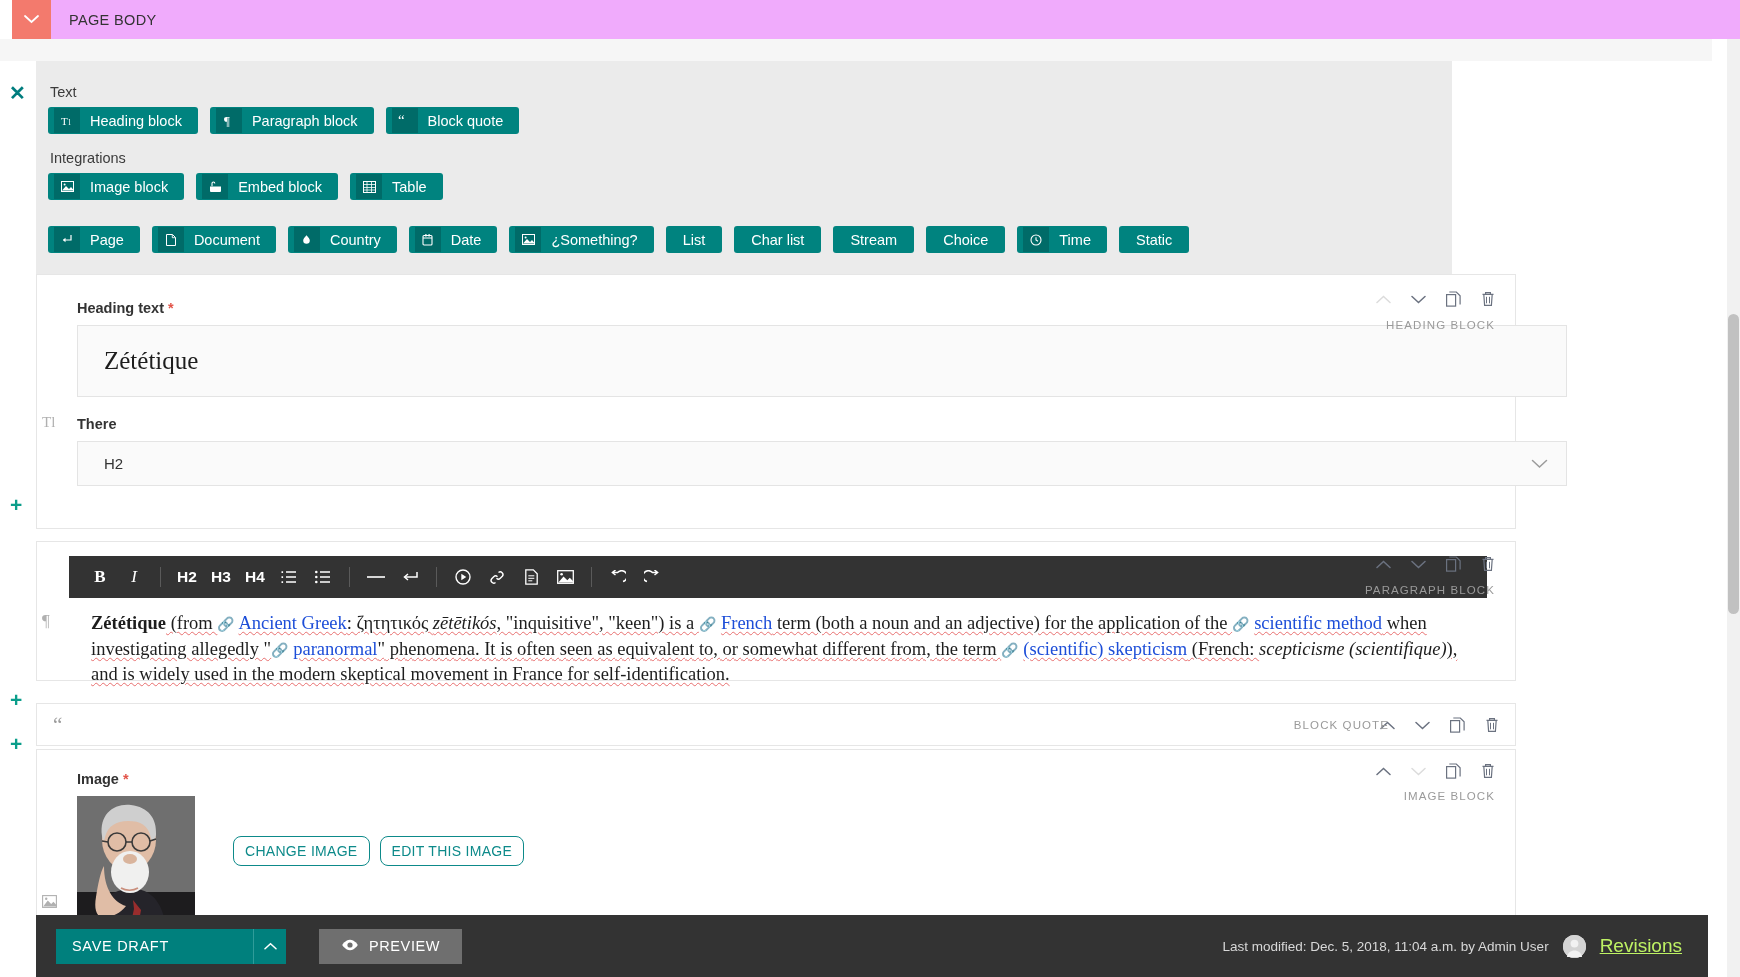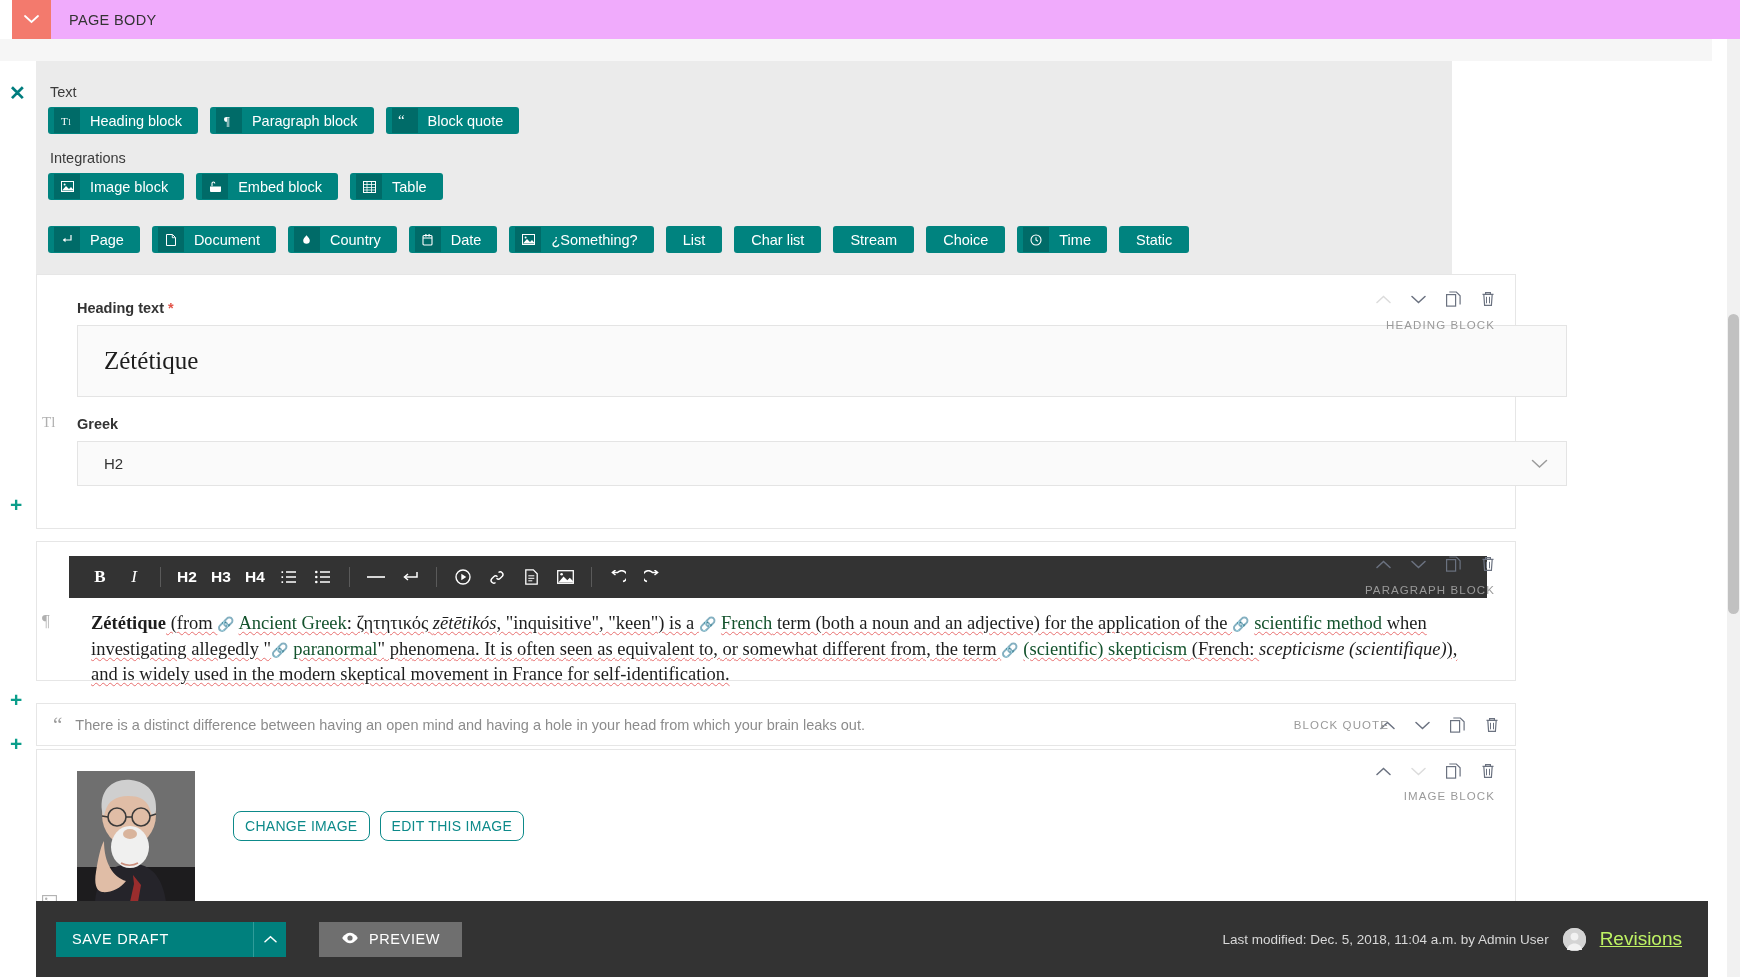--- a/index.html
+++ b/index.html
@@ -130,21 +130,21 @@
     font-size: 17px; font-family: "Liberation Serif", serif;
   }
   .rt-btn.sans { font-family: "Liberation Sans", sans-serif; font-weight: 700; font-size: 15.5px; }
   .rt-sep { width: 1px; height: 20px; background: #5a5a5a; margin: 0 9px; }
 
   .rt-body {
     padding: 13px 22px 14px 22px;
     font-family: "Liberation Serif", serif;
     font-size: 18.5px; line-height: 1.38; color: #1d1d1d;
   }
-  .lnk { color: #14532d; }
+  .lnk { color: #1d4ed8; }
   .sp { text-decoration: underline; text-decoration-color: #e86f6f;
         text-decoration-style: wavy; text-decoration-thickness: 1px;
         text-underline-offset: 2px; }
   .chain { color: #0d8a8a; font-size: 14px; }
 
   
   .bq-row {
     display: flex; align-items: center; height: 42px; padding: 0 16px;
   }
   .bq-text {
@@ -159,21 +159,21 @@
   }
   .outline-btn {
     border: 1px solid #0d8a8a; color: #0d8a8a; background: #fff;
     font-size: 14px; letter-spacing: .3px;
     padding: 6px 11px; cursor: pointer; border-radius: 8px;
     font-family: "Liberation Sans", sans-serif;
   }
 
   
   .footer {
-    position: absolute; bottom: 0; left: 36px; width: 1672px; height: 76px;
+    position: absolute; bottom: 0; left: 36px; width: 1672px; height: 62px;
     background: #333; display: flex; align-items: center;
     padding: 0 26px 0 20px;
   }
   .save-group { display: flex; height: 35px; }
   .save-btn {
     background: #00807d; color: #fff; border: none;
     font-size: 14.5px; letter-spacing: .7px;
     padding: 0 18px 0 16px; min-width: 197px; text-align: left;
     cursor: pointer; font-family: "Liberation Sans", sans-serif;
   }
@@ -363,21 +363,21 @@
   </div>
 
   <div class="add-plus" style="top:455px">+</div>
   <div class="block" style="top:235px;height:255px;">
     <div style="padding:25px 0 0 40px">
       <div class="field-label">
         <span>Heading text</span>
         <span class="req">*</span>
       </div>
       <div class="text-input">Zététique</div>
-      <div class="field-label" style="margin-top:19px">Greek</div>
+      <div class="field-label" style="margin-top:19px">There</div>
       <div class="select-box">
         <span>H2</span>
         <span>
           <svg width="17" height="10" viewBox="0 0 17 10">
               <path d="M1.5 1.5l7 6.5 7-6.5" stroke="#9b9b9b" stroke-width="1.5" fill="none" stroke-linecap="round"></path>
             </svg>
         </span>
       </div>
     </div>
     <div class="blk-ctrls" style="top:16px;right:20px">
@@ -497,21 +497,20 @@
           </svg></span>
     </div>
     <div class="blk-type-label" style="top:42px;right:20px">PARAGRAPH BLOCK</div>
   </div>
   <div class="block-gutter-icon" style="top:572px;font-family:'Liberation Serif',serif;font-size:17px">¶</div>
 
   <div class="add-plus" style="top:694px">+</div>
   <div class="block" style="top:664px;height:43px;">
     <div class="bq-row">
       <span style="color:#9b9b9b;font-family:'Liberation Serif',serif;font-size:21px;line-height:0.6">“</span>
-      <span class="bq-text">There is a distinct difference between having an open mind and having a hole in your head from which your brain leaks out.</span>
       <span class="blk-type-label" style="right:126px;top:15px">BLOCK QUOTE</span>
       <span style="margin-left:auto;display:flex;align-items:center;gap:20px">
         <span class="ctrl-ico"><svg width="15" height="9" viewBox="0 0 15 9">
               <path d="M1 7.5l6.5-6 6.5 6" stroke="#6b7280" stroke-width="1.5" fill="none" stroke-linecap="round"></path>
             </svg></span>
         <span class="ctrl-ico"><svg width="15" height="9" viewBox="0 0 15 9">
               <path d="M1 1.5l6.5 6 6.5-6" stroke="#6b7280" stroke-width="1.5" fill="none" stroke-linecap="round"></path>
             </svg></span>
         <span class="ctrl-ico"><svg width="15" height="16" viewBox="0 0 15 16">
               <rect x="0.6" y="3.6" width="9" height="11.5" fill="none" stroke="#6b7280" stroke-width="1.2"></rect>
@@ -520,20 +519,24 @@
         <span class="ctrl-ico"><svg width="14" height="16" viewBox="0 0 14 16">
               <path d="M1.5 3.3h11M4.6 3.3V1.6h4.8v1.7M2.8 3.3l.8 11.1h6.8l.8-11.1" fill="none" stroke="#6b7280" stroke-width="1.2"></path>
               <path d="M5.5 5.8v6.5M8.5 5.8v6.5" stroke="#6b7280" stroke-width="1"></path>
             </svg></span>
       </span>
     </div>
   </div>
 
   <div class="block" style="top:710px;height:190px;">
     <div style="padding:21px 0 0 40px">
+      <div class="field-label">
+        <span>Image</span>
+        <span class="req">*</span>
+      </div>
       <div style="display:flex;align-items:flex-start;gap:38px">
         <div class="img-thumb">
           <svg width="118" height="131" viewBox="0 0 118 131">
             <rect width="118" height="131" fill="#6f6f6f"></rect>
             <rect x="0" y="96" width="118" height="35" fill="#1d1c1e"></rect>
             <path d="M18 131c2-26 14-36 33-38 20-2 34 10 38 38z" fill="#25242a"></path>
             <ellipse cx="52" cy="44" rx="27" ry="31" fill="#e0bda6"></ellipse>
             <path d="M25 40c-3-22 12-33 29-31 17 2 26 13 25 30-1 6-4 7-5 3-3-13-10-17-23-17-12 0-20 5-23 16-1 5-2 5-3-1z" fill="#cfcfcf"></path>
             <path d="M27 70c0 22 9 36 22 40-6 8-16 12-24 11-6-1-8-9-6-20 2-12 4-24 8-31z" fill="#e0bda6"></path>
             <ellipse cx="53" cy="76" rx="19" ry="21" fill="#f0f0ef"></ellipse>

